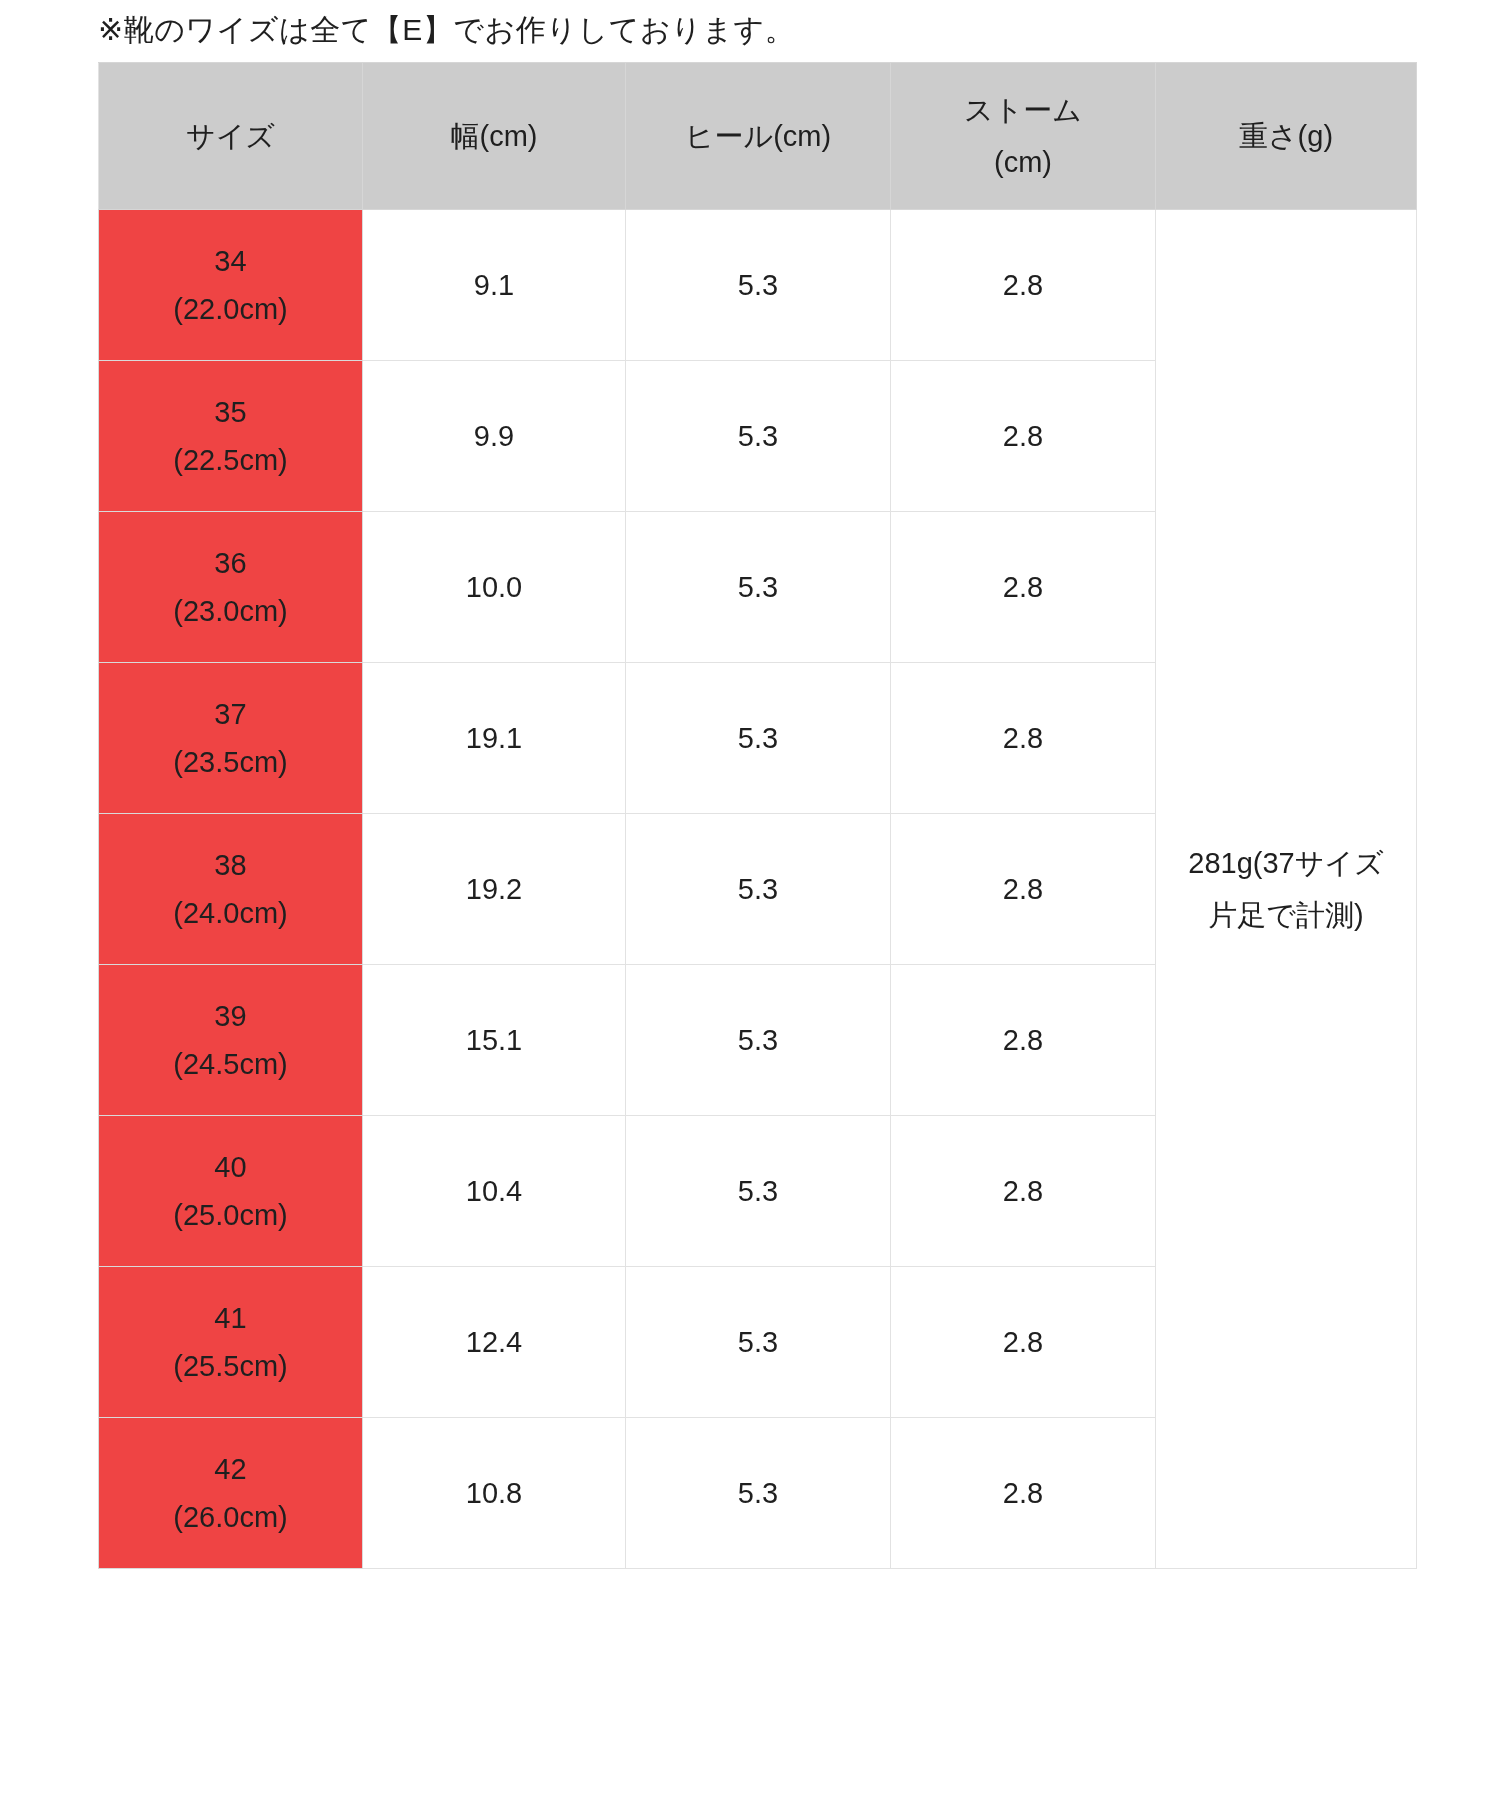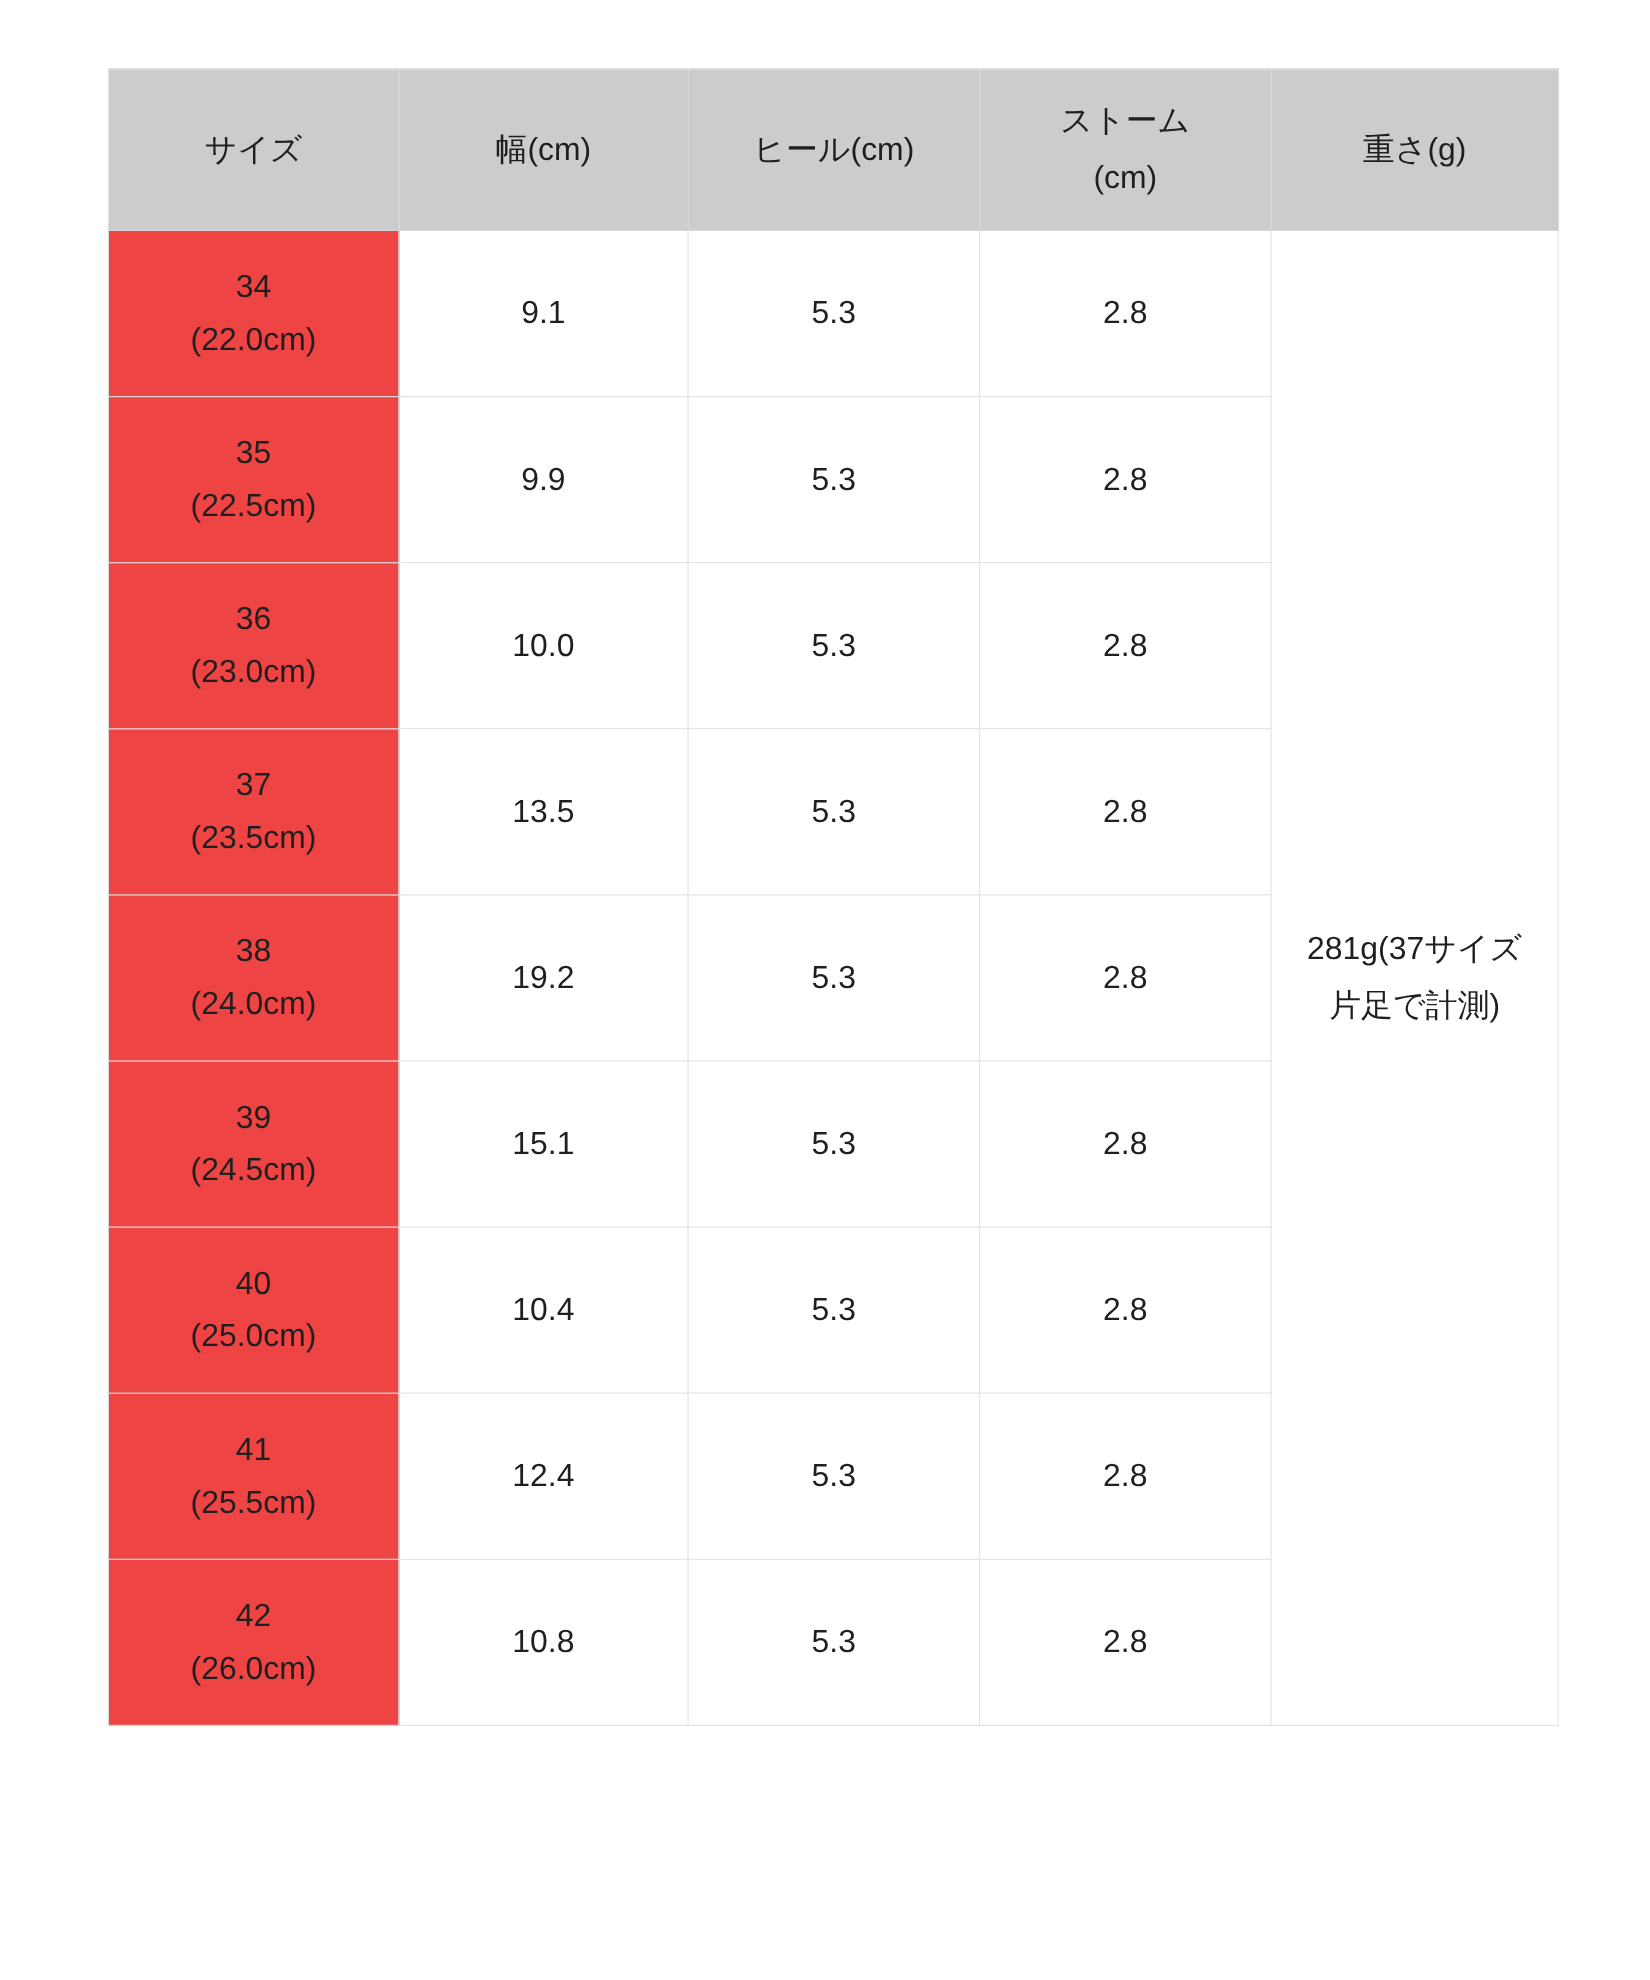--- a/index.html
+++ b/index.html
@@ -97,20 +97,21 @@
   .hdr-two-line .ln {
     display: block;
     line-height: 52px;
   }
 </style>
 </head>
 <body>
 
 <div class="page">
 
+  <div class="note">※靴のワイズは全て【E】でお作りしております。</div>
 
   <div class="table-wrap">
     <table class="size-table">
       <colgroup>
         <col class="c-size">
           <col class="c-width">
           <col class="c-heel">
           <col class="c-storm">
           <col class="c-weight">
       </colgroup>
@@ -157,21 +158,21 @@
           <td>10.0</td>
           <td>5.3</td>
           <td>2.8</td>
         </tr>
 
         <tr>
           <td class="cell-size">
             <span class="sz-line">37</span>
             <span class="sz-line">(23.5cm)</span>
           </td>
-          <td>13.5</td>
+          <td>19.1</td>
           <td>5.3</td>
           <td>2.8</td>
         </tr>
 
         <tr>
           <td class="cell-size">
             <span class="sz-line">38</span>
             <span class="sz-line">(24.0cm)</span>
           </td>
           <td>19.2</td>

